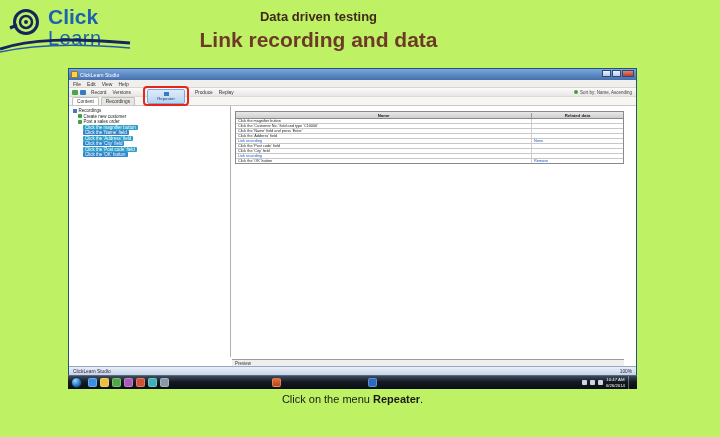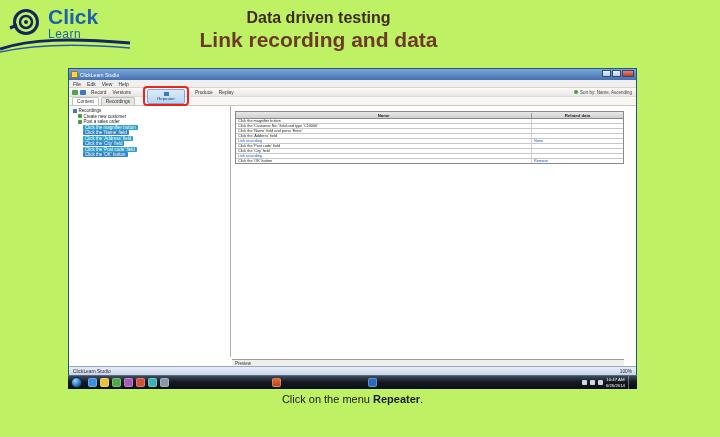--- a/index.html
+++ b/index.html
@@ -4,26 +4,26 @@
 <style>
   html,body{margin:0;padding:0;background:#fff;}
   .slide{position:relative;width:720px;height:437px;background:#bef264;overflow:hidden;
          font-family:"Liberation Sans",sans-serif;}
 
   
   .logo{position:absolute;left:8px;top:3px;width:130px;height:54px;}
   .logo-icon{position:absolute;left:0;top:4px;}
   .logo-text{position:absolute;left:40px;top:3px;color:#1b63ae;line-height:1;}
   .logo-w1{font-size:21px;font-weight:bold;}
-  .logo-w2{font-size:12px;margin-top:1px;letter-spacing:.5px;}
+  .logo-w2{font-size:20px;margin-top:1px;letter-spacing:.5px;}
   .logo-swoosh{position:absolute;left:-8px;top:33px;}
 
   
   .title-small{position:absolute;top:9px;left:0;width:637px;text-align:center;
-               font-size:16px;font-weight:bold;color:#402a1c;}
+               font-size:13px;font-weight:bold;color:#402a1c;}
   .title-large{position:absolute;top:28px;left:0;width:637px;text-align:center;
                font-size:21px;font-weight:600;color:#6e3a28;}
 
   
   .shot{position:absolute;left:68px;top:68px;width:569px;height:322px;}
   .window{position:absolute;left:0;top:0;width:569px;height:307px;background:#fff;
           border:1px solid #26527e;box-sizing:border-box;}
 
   .titlebar{position:absolute;left:0;top:0;right:0;height:11px;
             background:linear-gradient(#7aa7dc,#4570ae);display:flex;align-items:center;}

